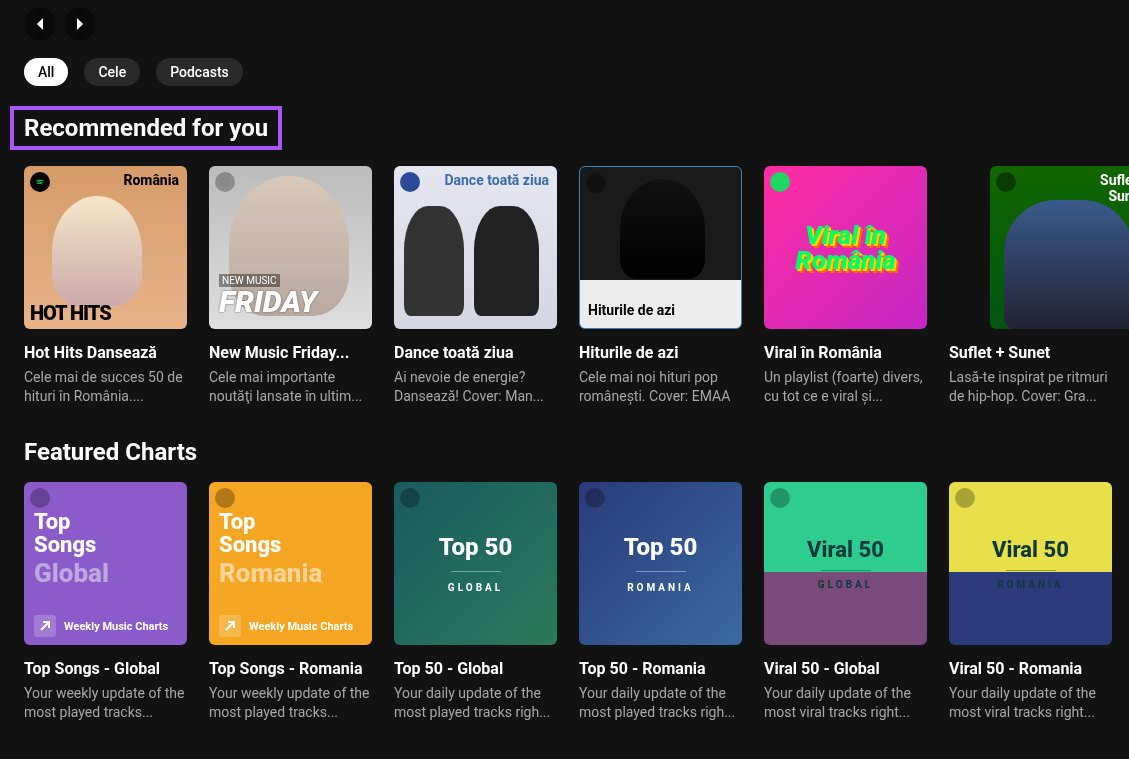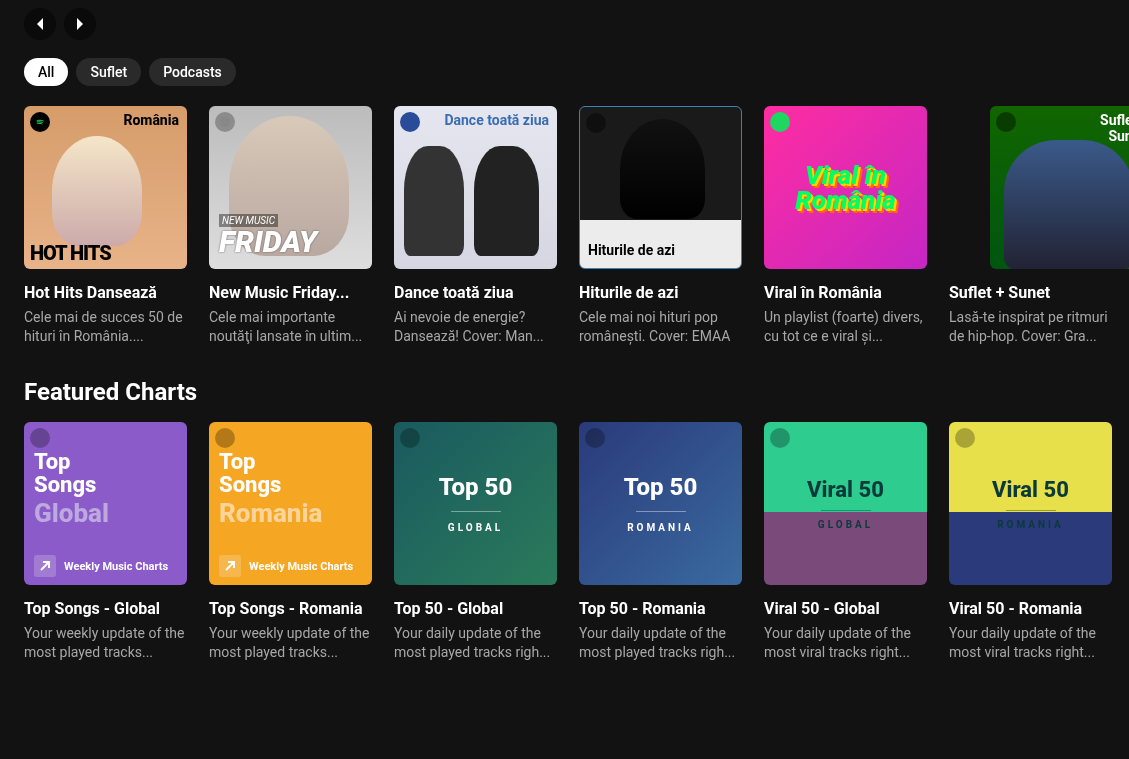--- a/index.html
+++ b/index.html
@@ -12,21 +12,21 @@
     overflow: hidden;
     padding: 8px 24px 0 24px;
   }
   .nav-row { display: flex; gap: 8px; margin-bottom: 18px; }
   .nav-btn {
     width: 32px; height: 32px; border-radius: 50%;
     background: #0a0a0a; display:flex; align-items:center; justify-content:center;
     cursor:pointer;
   }
   .nav-btn svg { fill:#fff; }
-  .chips { display:flex; gap:8px; margin-bottom:20px; }
+  .chips { display:flex; gap:16px; margin-bottom:20px; }
   .chip {
     border-radius: 999px; padding: 6px 14px; font-size:14px; font-weight:500;
     background:#2a2a2a; color:#fff; cursor:pointer;
   }
   .chip.active { background:#fff; color:#000; }
   .section-title {
     font-size:24px; font-weight:700; color:#fff; margin-bottom:16px;
     display:inline-block;
   }
   .highlighted {
@@ -49,21 +49,21 @@
   .card-desc {
     font-size:14px; color:#a7a7a7; margin-top:6px; line-height:1.35;
     display:-webkit-box; -webkit-line-clamp:2; -webkit-box-orient:vertical; overflow:hidden;
   }
   
   .cov-romania { background: linear-gradient(#d69c6a,#e8b389); }
   .cov-romania .label-top { position:absolute; top:6px; right:8px; font-weight:800; color:#000; font-size:14px;}
   .cov-romania .big { position:absolute; bottom:4px; left:6px; font-weight:900; font-size:20px; color:#000; letter-spacing:-1px;}
   .cov-nmf { background: linear-gradient(#bcbcbc,#dedede); }
   .cov-nmf .fri { position:absolute; bottom:10px; left:10px; font-weight:900; font-style:italic; font-size:30px; color:#fff; text-shadow:0 0 2px #555;}
-  .cov-nmf .nm { position:absolute; bottom:42px; left:10px; font-size:10px; color:#fff; background:#0006; padding:1px 3px;font-style:italic;}
+  .cov-nmf .nm { position:absolute; bottom:42px; left:10px; font-size:10px; color:#fff; background:#0006; padding:1px 3px;}
   .cov-dance { background: linear-gradient(#e6e6f0,#d6d6e2); }
   .cov-dance .lbl { position:absolute; top:6px; right:8px; color:#3a6db0; font-weight:700; font-size:14px;}
   .cov-hituri { background: linear-gradient(180deg,#1a1a1a 70%, #ececec 70%); border:1px solid #3e82b3;}
   .cov-hituri .lbl { position:absolute; bottom:10px; left:8px; color:#000; font-weight:700; font-size:14px;}
   .cov-viral { background: linear-gradient(135deg,#ff2da0,#c526c5); display:flex; align-items:center; justify-content:center;}
   .cov-viral .vt { font-weight:900; font-size:26px; line-height:0.95; text-align:center;
     color:#00ff66; font-style:italic; text-shadow: 2px 2px 0 #ffd400, 4px 4px 0 #ff6a00;}
   .cov-suflet { background: linear-gradient(#160,#051); margin-left: 41px; }
   .cov-suflet .lbl { position:absolute; top:6px; right:8px; color:#fff; font-weight:700; font-size:14px; text-align:right;}
   
@@ -102,25 +102,26 @@
   </div>
   <div class="nav-btn">
     <svg width="16" height="16" viewBox="0 0 16 16">
         <path d="M5 2l6 6-6 6V2z"></path>
       </svg>
   </div>
 </div>
 
 <div class="chips">
   <div class="chip active">All</div>
-  <div class="chip">Suflet</div>
+  <div class="chip">Cele</div>
   <div class="chip">Podcasts</div>
 </div>
 
 <div class="section">
+  <h2 class="section-title highlighted">Recommended for you</h2>
   <div class="card-row">
 
     <div class="card">
       <div class="card-cover cov-romania">
         <span class="spotify-badge" style="background:#000">
             <svg width="12" height="12" viewBox="0 0 24 24" fill="#1ed760">
               <circle cx="12" cy="12" r="12" fill="#000"></circle>
               <path fill="#1ed760" d="M6 9c4-1 9-1 13 1M6 12c3.5-.8 8-.8 11 1M7 15c3-.6 6-.6 9 1" stroke="#1ed760" stroke-width="1.6" stroke-linecap="round"></path>
             </svg>
           </span>

